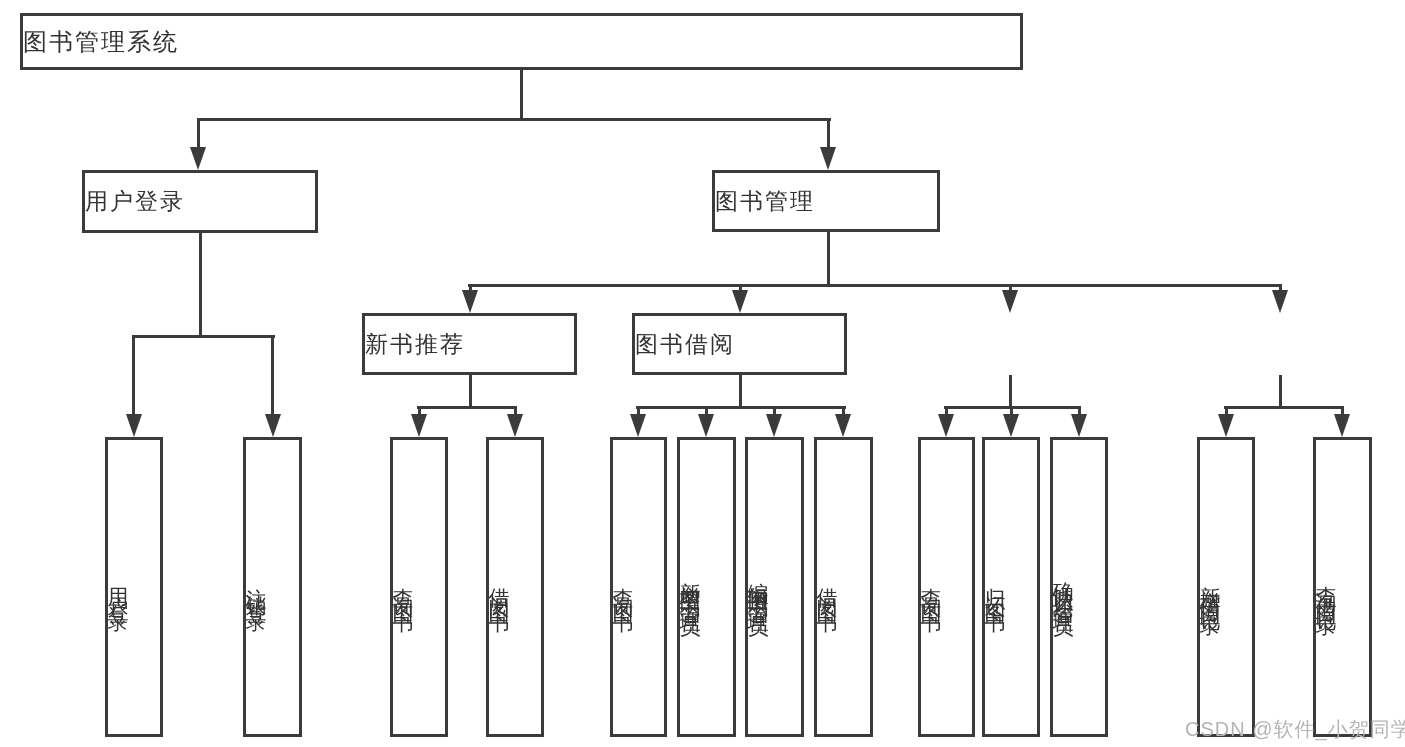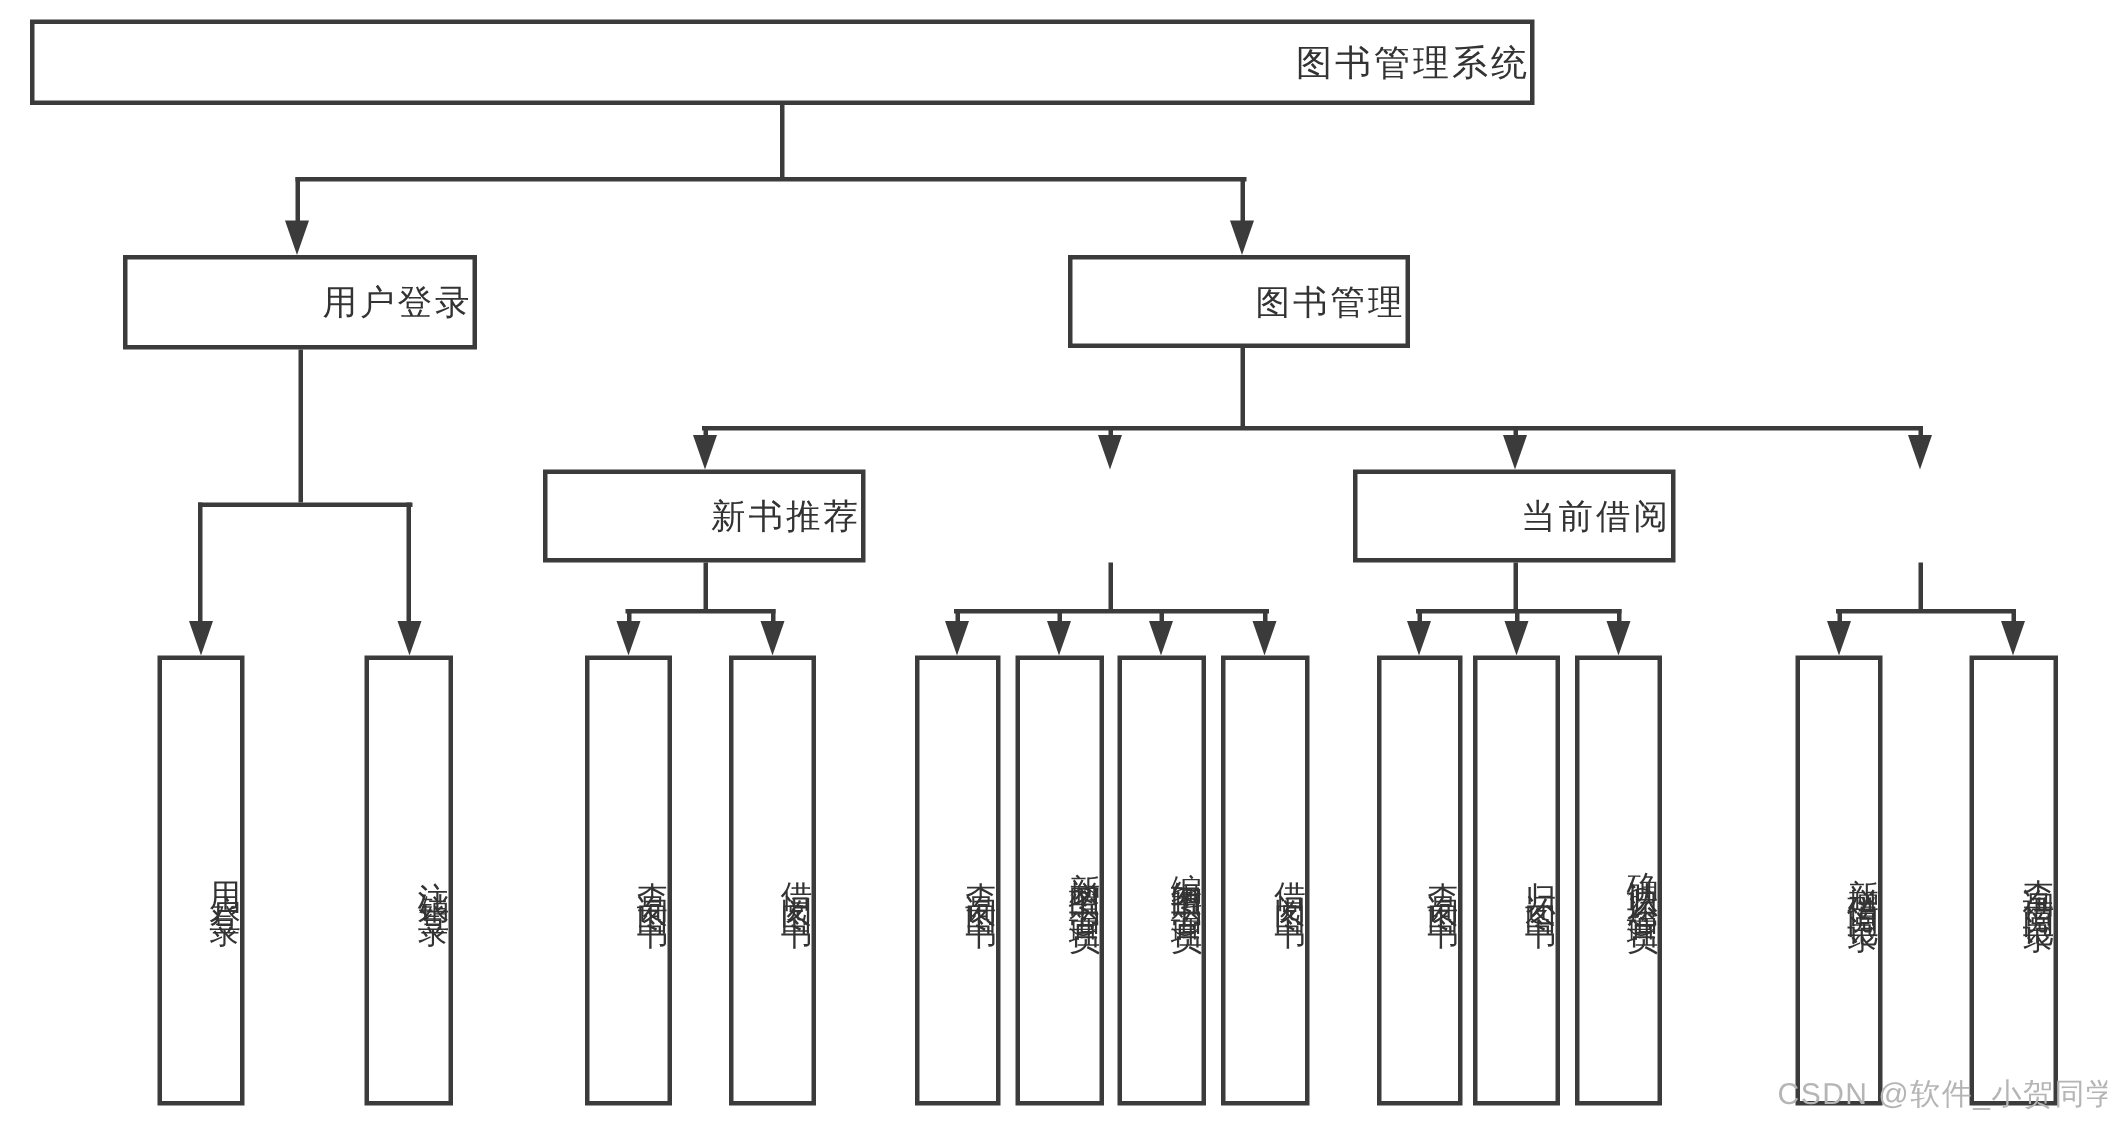--- a/index.html
+++ b/index.html
@@ -12,21 +12,21 @@
     color: var(--text);
     overflow: hidden;
   }
   .box {
     position: absolute;
     box-sizing: border-box;
     border: 3px solid var(--line);
     background: #ffffff;
     display: flex;
     align-items: center;
-    justify-content: flex-end;
+    justify-content: flex-start;
     text-align: center;
   }
   .hbox { font-size: 23px; letter-spacing: 2px; }
   .rootbox { font-size: 24px; letter-spacing: 2px; }
   .vbox {
     top: 437px; height: 300px;
     font-size: 21px;
   }
   .vtext {
     writing-mode: vertical-rl;
@@ -89,22 +89,22 @@
   <div class="vline" style="left:739px; top:284px; width:3px; height:10px;"></div>
   <div class="arrow" style="left:732px; top:290px;"></div>
   <div class="vline" style="left:1009px; top:284px; width:3px; height:10px;"></div>
   <div class="arrow" style="left:1002px; top:290px;"></div>
   <div class="vline" style="left:1279px; top:284px; width:3px; height:10px;"></div>
   <div class="arrow" style="left:1272px; top:290px;"></div>
 
   <div class="box hbox" style="left:362px; top:313px; width:215px; height:62px;">
     <span>新书推荐</span>
   </div>
-  <div class="box hbox" style="left:902px; top:313px; width:215px; height:62px;">
-    <span>当前借阅</span>
+  <div class="box hbox" style="left:632px; top:313px; width:215px; height:62px;">
+    <span>图书借阅</span>
   </div>
 
   <div class="vline" style="left:469px; top:375px; width:3px; height:31px;"></div>
   <div class="hline" style="left:417px; top:406px; width:100px; height:3px;"></div>
   <div class="vline" style="left:418px; top:406px; width:3px; height:12px;"></div>
   <div class="arrow" style="left:411px; top:414px;"></div>
   <div class="vline" style="left:514px; top:406px; width:3px; height:12px;"></div>
   <div class="arrow" style="left:507px; top:414px;"></div>
 
   <div class="vline" style="left:739px; top:375px; width:3px; height:31px;"></div>

